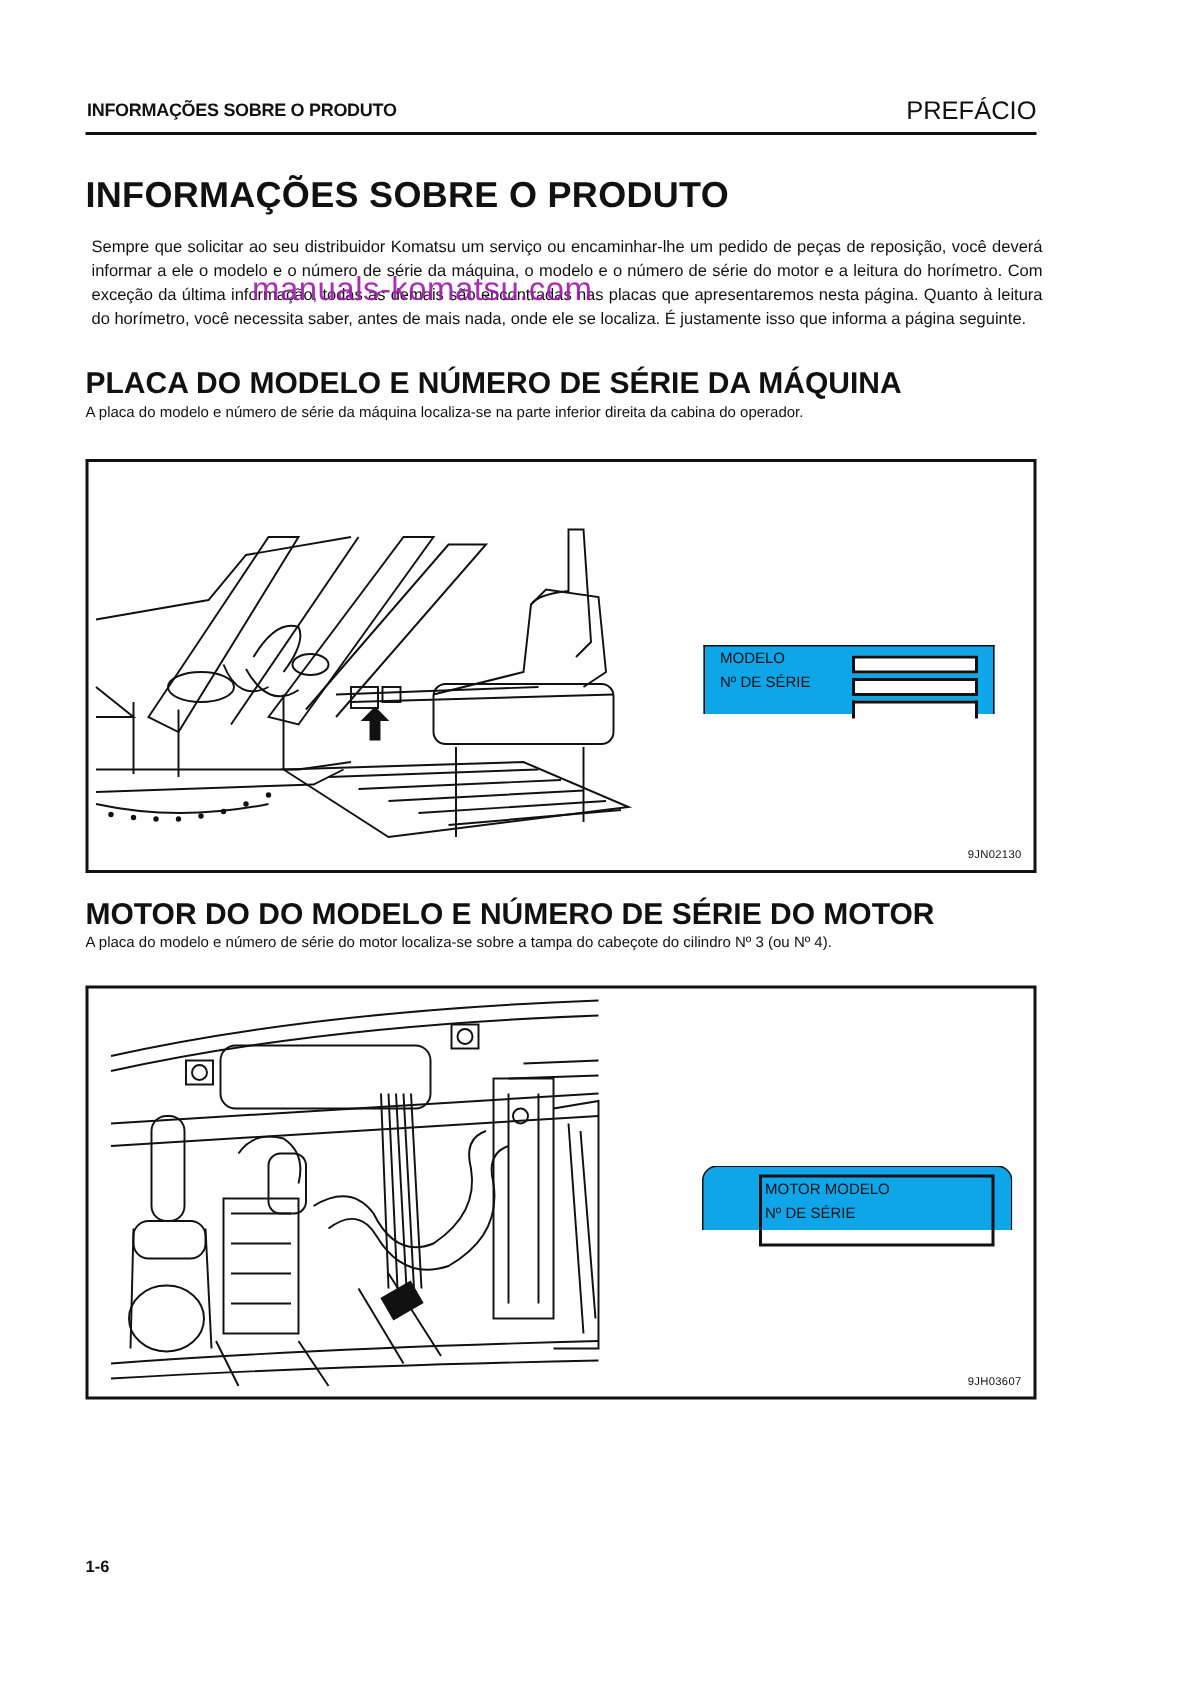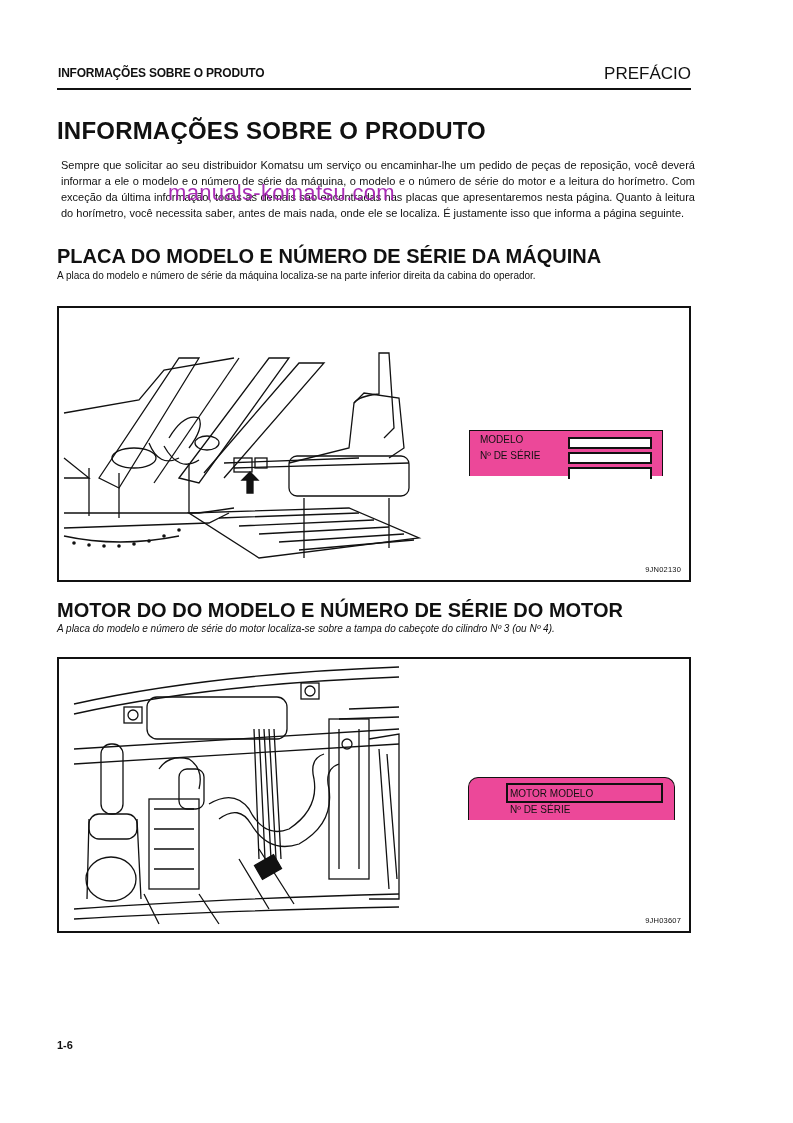--- a/index.html
+++ b/index.html
@@ -40,21 +40,21 @@
     .figure {
       position: absolute; left: 57px; width: 634px; border: 2px solid #111;
       box-sizing: border-box; background: #fff; overflow: hidden;
     }
     .figure svg.art { position: absolute; left: 0; top: 0; }
     .fig-id {
       position: absolute; right: 8px; bottom: 6px; font-size: 7.5px; font-weight: normal;
       letter-spacing: 0.2px;
     }
     .plate {
-      position: absolute; background: #ec4899;
+      position: absolute; background: #0ea5e9;
     }
     .plate-label {
       position: absolute; font-size: 10px; white-space: nowrap;
     }
     .plate-field {
       position: absolute; border: 2px solid #111; background: #fff; box-sizing: border-box;
     }
     .page-number {
       position: absolute; left: 57px; top: 1039px; font-size: 11px; font-weight: bold;
     }
@@ -128,21 +128,21 @@
     <span class="plate-label" style="left:10px; top:19px;">Nº DE SÉRIE</span>
     <div class="plate-field" style="left:98px; top:6px; width:84px; height:12px;"></div>
     <div class="plate-field" style="left:98px; top:21px; width:84px; height:12px;"></div>
     <div class="plate-field" style="left:98px; top:36px; width:84px; height:12px; border-bottom:none;"></div>
   </div>
 
   <span class="fig-id">9JN02130</span>
 </div>
 
 <h2 class="section-title" style="top:599px;">MOTOR DO DO MODELO E NÚMERO DE SÉRIE DO MOTOR</h2>
-<p class="section-desc" style="top:623px;font-style:italic;">A placa do modelo e número de série do motor localiza-se sobre a tampa do cabeçote do cilindro Nº 3 (ou Nº 4).</p>
+<p class="section-desc" style="top:623px;">A placa do modelo e número de série do motor localiza-se sobre a tampa do cabeçote do cilindro Nº 3 (ou Nº 4).</p>
 
 <div class="figure" style="top:657px; height:276px;">
   <svg class="art" width="630" height="272" viewBox="0 0 630 272" fill="none" stroke="#111" stroke-width="1.3">
 
     <path d="M15 45 Q150 15 340 8"></path>
     <path d="M15 55 Q150 25 340 18"></path>
     <rect x="88" y="38" width="140" height="42" rx="10"></rect>
     <rect x="65" y="48" width="18" height="16"></rect>
       <circle cx="74" cy="56" r="5"></circle>
     <rect x="242" y="24" width="18" height="16"></rect>
@@ -173,21 +173,21 @@
     <circle cx="288" cy="85" r="5"></circle>
     <path d="M310 80 L340 75 L340 240 L310 240"></path>
     <path d="M320 90 L330 230 M328 95 L338 220"></path>
 
     <path d="M15 250 Q150 240 340 235"></path>
     <path d="M15 260 Q150 252 340 248"></path>
     <path d="M85 235 L100 265 M140 235 L160 265"></path>
   </svg>
 
   <div class="plate" style="left:409px; top:118px; width:205px; height:42px; border:1.5px solid #111; border-bottom:none; border-radius:10px 10px 0 0;">
-    <div style="position:absolute; left:37px; top:5px; width:157px; height:20px; border:2px solid #111; box-sizing:border-box;">
+    <div style="position:absolute; left:37px; top:5px; width:157px; height:48px; border:2px solid #111; box-sizing:border-box;">
       <span class="plate-label" style="left:2px; top:3px;">MOTOR MODELO</span>
       <span class="plate-label" style="left:2px; top:19px;">Nº DE SÉRIE</span>
     </div>
   </div>
 
   <span class="fig-id">9JH03607</span>
 </div>
 
 <div class="page-number">1-6</div>
 

